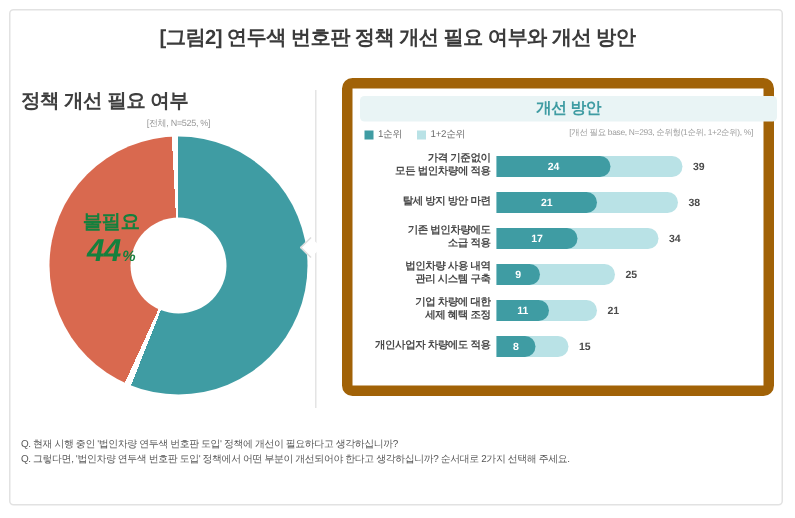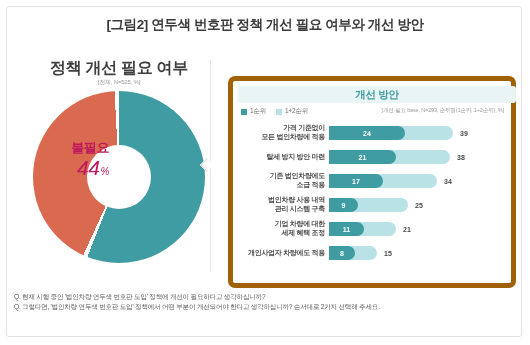--- a/index.html
+++ b/index.html
@@ -18,22 +18,22 @@
   .title{
     position:absolute;left:0;top:16px;width:530px;
     text-align:center;
     font-size:13.5px;font-weight:bold;color:#3b3b3b;
     letter-spacing:-0.4px;
   }
 
   
   .left-panel{position:absolute;left:14px;top:58px;width:210px;height:215px;}
   .left-title{
-    position:absolute;left:0;top:0;width:210px;text-align:center;
-    font-size:16px;font-weight:bold;color:#3f3f3f;letter-spacing:-0.3px;
+    position:absolute;left:0;top:0;width:210px;
+    font-size:13px;font-weight:bold;color:#3f3f3f;letter-spacing:-0.3px;
   }
   .left-base{
     position:absolute;left:0;top:20px;width:210px;text-align:center;
     font-size:6px;color:#9a9a9a;letter-spacing:-0.2px;
   }
   .donut-wrap{position:absolute;left:19px;top:33px;width:172px;height:172px;}
   .donut{
     position:absolute;inset:0;border-radius:50%;
     background:conic-gradient(
       from 0deg,
@@ -42,46 +42,46 @@
       #d9694f 204.6deg 357deg,
       #ffffff 357deg 360deg
     );
   }
   .donut-hole{
     position:absolute;left:50%;top:50%;
     width:64px;height:64px;margin:-32px 0 0 -32px;
     background:#ffffff;border-radius:50%;
   }
   .seg-label{
-    position:absolute;text-align:right;color:#be185d;
+    position:absolute;text-align:center;color:#15803d;
     letter-spacing:-0.4px;line-height:1.05;
   }
   .seg-label .nm{font-size:13px;font-weight:bold;display:block;}
   .seg-label .vl{
-    font-size:21px;font-weight:normal;font-style:italic;display:block;margin-top:2px;
+    font-size:21px;font-weight:bold;font-style:italic;display:block;margin-top:2px;
   }
   .seg-label .vl .pc{font-size:10px;font-style:italic;margin-left:1px;}
   .seg-left{left:6px;top:50px;width:70px;}
   .seg-right{right:4px;top:50px;width:70px;}
 
   
   .connector{position:absolute;left:196px;top:60px;width:30px;height:212px;}
   .connector .vline{
     position:absolute;left:14px;top:0;width:1px;height:212px;background:#e4e4e4;
   }
   .connector .arrow{
     position:absolute;left:6px;top:100px;width:9px;height:9px;
     border-left:1px solid #dcdcdc;border-top:1px solid #dcdcdc;
     transform:rotate(-45deg);background:#fff;
   }
 
   
   .card{
-    position:absolute;left:228px;top:76px;width:288px;height:212px;
-    border:5px solid #a16207;border-radius:7px;background:#ffffff;
+    position:absolute;left:228px;top:52px;width:288px;height:212px;
+    border:7px solid #a16207;border-radius:7px;background:#ffffff;
     box-sizing:border-box;
   }
   .card-head{
     position:absolute;left:5px;top:5px;width:278px;height:17px;
     background:#e9f4f5;border-radius:3px;
     text-align:center;line-height:17px;
     font-size:10.5px;font-weight:bold;color:#3f9ca3;letter-spacing:-0.3px;
   }
   .legend{position:absolute;left:8px;top:26px;display:flex;gap:10px;align-items:center;}
   .lg-item{display:flex;align-items:center;gap:3px;}

